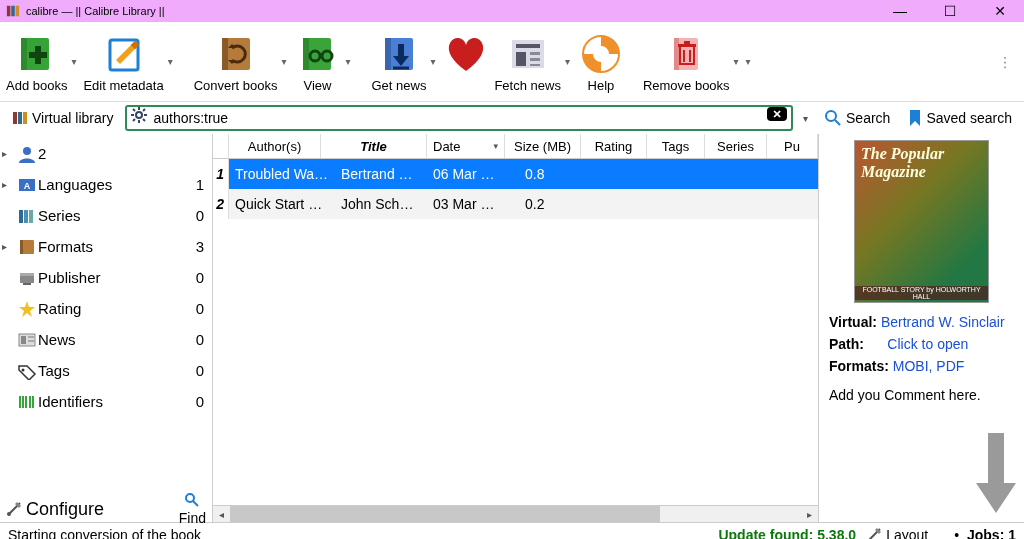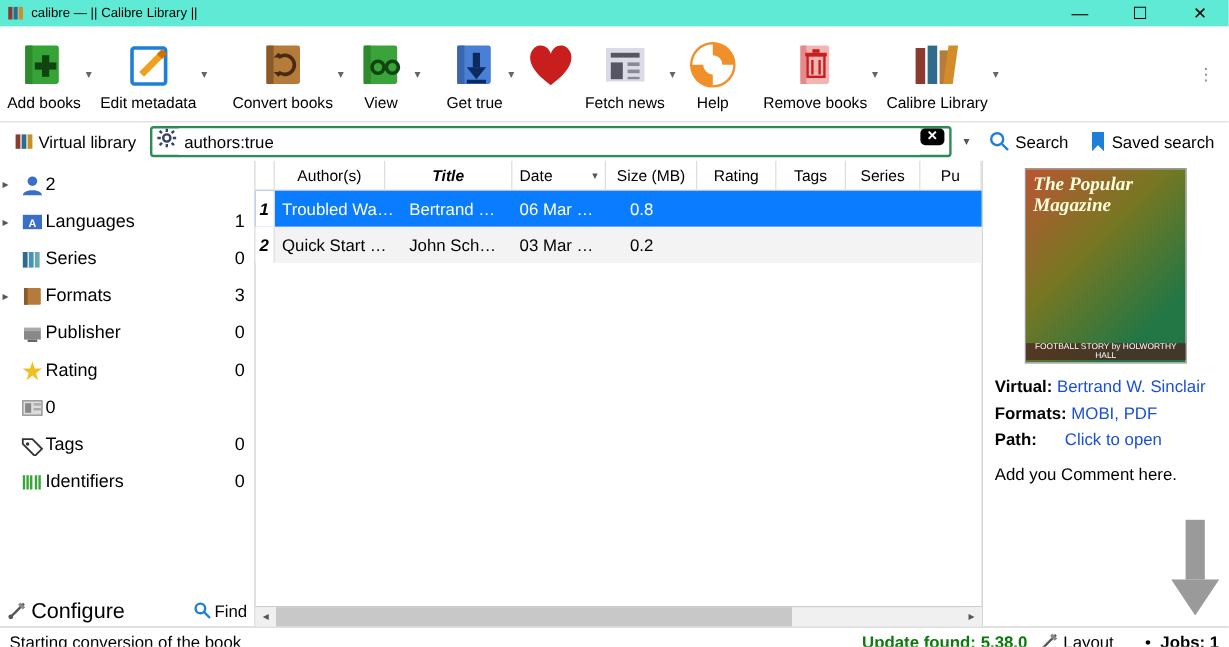--- a/index.html
+++ b/index.html
@@ -1,19 +1,19 @@
 <!DOCTYPE html>
 <html><head>
 <meta charset="utf-8">
 <style>
 * { box-sizing: border-box; margin: 0; padding: 0; font-family: "Segoe UI", Arial, sans-serif; }
 body { width: 1024px; height: 539px; background: #fff; overflow: hidden; font-size: 13px; color: #000; position: relative; }
 
 
-.titlebar { height: 22px; display: flex; align-items: center; padding: 0 6px; background: #5eead4; }
+.titlebar { height: 22px; display: flex; align-items: center; padding: 0 6px; background: #f0abfc; }
 .titlebar .icon-app { width: 14px; height: 14px; margin-right: 6px; }
 .titlebar .title { font-size: 11px; color: #000; }
 .winctrls { margin-left: auto; display: flex; gap: 14px; align-items: center; }
 .winctrls .wc { width: 36px; text-align: center; font-size: 14px; color: #000; cursor: default; }
 
 
 .toolbar { height: 80px; display: flex; align-items: center; padding: 2px 4px; border-bottom: 1px solid #ddd; }
 .tb-item { display: flex; flex-direction: column; align-items: center; justify-content: flex-end; padding: 4px 0 2px; margin: 0 2px; cursor: default; }
 .tb-item .tb-icon { width: 48px; height: 44px; display: flex; align-items: center; justify-content: center; }
 .tb-item .tb-label { font-size: 13px; margin-top: 2px; }
@@ -39,21 +39,21 @@
 
 .sidebar { width: 213px; border-right: 1px solid #ccc; display: flex; flex-direction: column; }
 .sb-list { flex: 1; padding-top: 4px; }
 .sb-row { display: flex; align-items: center; height: 31px; padding: 0 8px 0 2px; cursor: default; }
 .sb-row .exp { width: 14px; font-size: 10px; color: #555; }
 .sb-row .sb-icon { width: 22px; display: flex; align-items: center; justify-content: center; }
 .sb-row .sb-label { flex: 1; font-size: 15px; }
 .sb-row .sb-count { font-size: 15px; color: #000; }
 .sb-bottom { height: 26px; display: flex; align-items: center; padding: 0 6px; border-top: 0px solid #eee; }
 .sb-bottom .cfg { display: flex; align-items: center; gap: 4px; font-size: 18px;}
-.sb-bottom .find { margin-left: auto; display: flex; align-items: center; gap: 2px; font-size: 14px; color: #000;}
+.sb-bottom .find { margin-left: auto; display: flex; align-items: center; gap: 2px; font-size: 14px; color: #000; flex-direction: column;}
 
 
 .tablewrap { flex: 1; display: flex; flex-direction: column; border-right: 1px solid #ccc; position: relative; }
 .thead { display: flex; height: 25px; background: #fff; border-bottom: 1px solid #ccc; font-size: 13px; }
 .th { border-right: 1px solid #ddd; padding: 4px 6px; display: flex; align-items: center; justify-content: center; color: #000; }
 .th.title { font-weight: bold; font-style: italic; }
 .th .sort { margin-left: auto; font-size: 9px; color:#555;}
 .trow { display: flex; height: 30px; align-items: center; font-size: 14px; }
 .trow.sel { background: #0a7cff; color: #fff; }
 .trow.alt { background: #f3f3f3; }
@@ -178,21 +178,21 @@
     <div class="tb-item">
       <span class="tb-icon">
         <svg width="44" height="40" viewBox="0 0 44 40">
             <rect x="8" y="4" width="28" height="32" rx="2" fill="#4a7fd6"></rect>
             <rect x="8" y="4" width="6" height="32" fill="#3a66b0"></rect>
             <rect x="21" y="10" width="6" height="12" fill="#0a2a60"></rect>
             <path d="M16 22 L32 22 L24 32 Z" fill="#0a2a60"></path>
             <line x1="16" y1="34" x2="32" y2="34" stroke="#0a2a60" stroke-width="3"></line>
           </svg>
       </span>
-      <span class="tb-label">Get true</span>
+      <span class="tb-label">Get news</span>
     </div>
     <span class="tb-arrow">▾</span>
   </div>
 
   <div class="tb-group">
     <div class="tb-item">
       <span class="tb-icon">
         <svg width="48" height="42" viewBox="0 0 48 42">
             <path d="M24 38 C10 28 4 18 8 10 C12 2 22 4 24 12 C26 4 36 2 40 10 C44 18 38 28 24 38 Z" fill="#c81e1e"></path>
           </svg>
@@ -246,31 +246,20 @@
             <line x1="20" y1="16" x2="20" y2="28" stroke="#c81e1e" stroke-width="2"></line>
             <line x1="26" y1="16" x2="26" y2="28" stroke="#c81e1e" stroke-width="2"></line>
           </svg>
       </span>
       <span class="tb-label">Remove books</span>
     </div>
     <span class="tb-arrow">▾</span>
   </div>
 
   <div class="tb-group">
-    <div class="tb-item">
-      <span class="tb-icon">
-        <svg width="48" height="40" viewBox="0 0 48 40">
-            <rect x="6" y="6" width="8" height="30" fill="#8b3a2f"></rect>
-            <rect x="16" y="4" width="8" height="32" fill="#2f6b8b"></rect>
-            <rect x="26" y="8" width="8" height="28" fill="#b57b3a"></rect>
-            <rect x="34" y="4" width="8" height="32" transform="skewX(-8)" fill="#d28c2a"></rect>
-          </svg>
-      </span>
-      <span class="tb-label">Calibre Library</span>
-    </div>
     <span class="tb-arrow">▾</span>
   </div>
 
   <span class="overflow">⋮</span>
 </div>
 
 <div class="searchrow">
   <div class="vlib-btn">
     <span>
       <svg width="16" height="16" viewBox="0 0 16 16">
@@ -393,20 +382,21 @@
         <div class="sb-row">
           <span class="exp"></span>
           <span class="sb-icon">
             <svg width="20" height="18" viewBox="0 0 20 18">
               <rect x="2" y="3" width="16" height="12" fill="#ddd" stroke="#888"></rect>
               <rect x="4" y="5" width="5" height="8" fill="#888"></rect>
               <rect x="11" y="5" width="6" height="2" fill="#aaa"></rect>
               <rect x="11" y="9" width="6" height="2" fill="#aaa"></rect>
             </svg>
           </span>
+          <span class="sb-label">News</span>
           <span class="sb-count">0</span>
         </div>
         <div class="sb-row">
           <span class="exp"></span>
           <span class="sb-icon">
             <svg width="20" height="18" viewBox="0 0 20 18">
               <path d="M2 4 L10 4 L18 12 L12 18 L2 8 Z" fill="#fff" stroke="#333" stroke-width="1.5"></path>
               <circle cx="6" cy="8" r="1.5" fill="#333"></circle>
             </svg>
           </span>
@@ -513,22 +503,22 @@
       <span class="arrow">▸</span>
     </div>
   </div>
 
   <div class="details">
     <div class="cover">
       <span class="badge">The Popular Magazine</span>
       <span class="foot">FOOTBALL STORY by HOLWORTHY HALL</span>
     </div>
     <div class="drow"><b>Virtual:</b> <a href="#">Bertrand W. Sinclair</a></div>
+    <div class="drow"><b>Path:</b>&nbsp;&nbsp;&nbsp;&nbsp;&nbsp; <a href="#">Click to open</a></div>
     <div class="drow"><b>Formats:</b> <a href="#">MOBI, PDF</a></div>
-    <div class="drow"><b>Path:</b>&nbsp;&nbsp;&nbsp;&nbsp;&nbsp; <a href="#">Click to open</a></div>
     <div class="drow" style="margin-top:10px;">Add you Comment here.</div>
   </div>
 
 </div>
 
 <div class="bigarrow">
   <svg viewBox="0 0 40 80">
       <rect x="12" y="0" width="16" height="50" fill="#9a9a9a"></rect>
       <path d="M0 50 L40 50 L20 80 Z" fill="#9a9a9a"></path>
     </svg>

